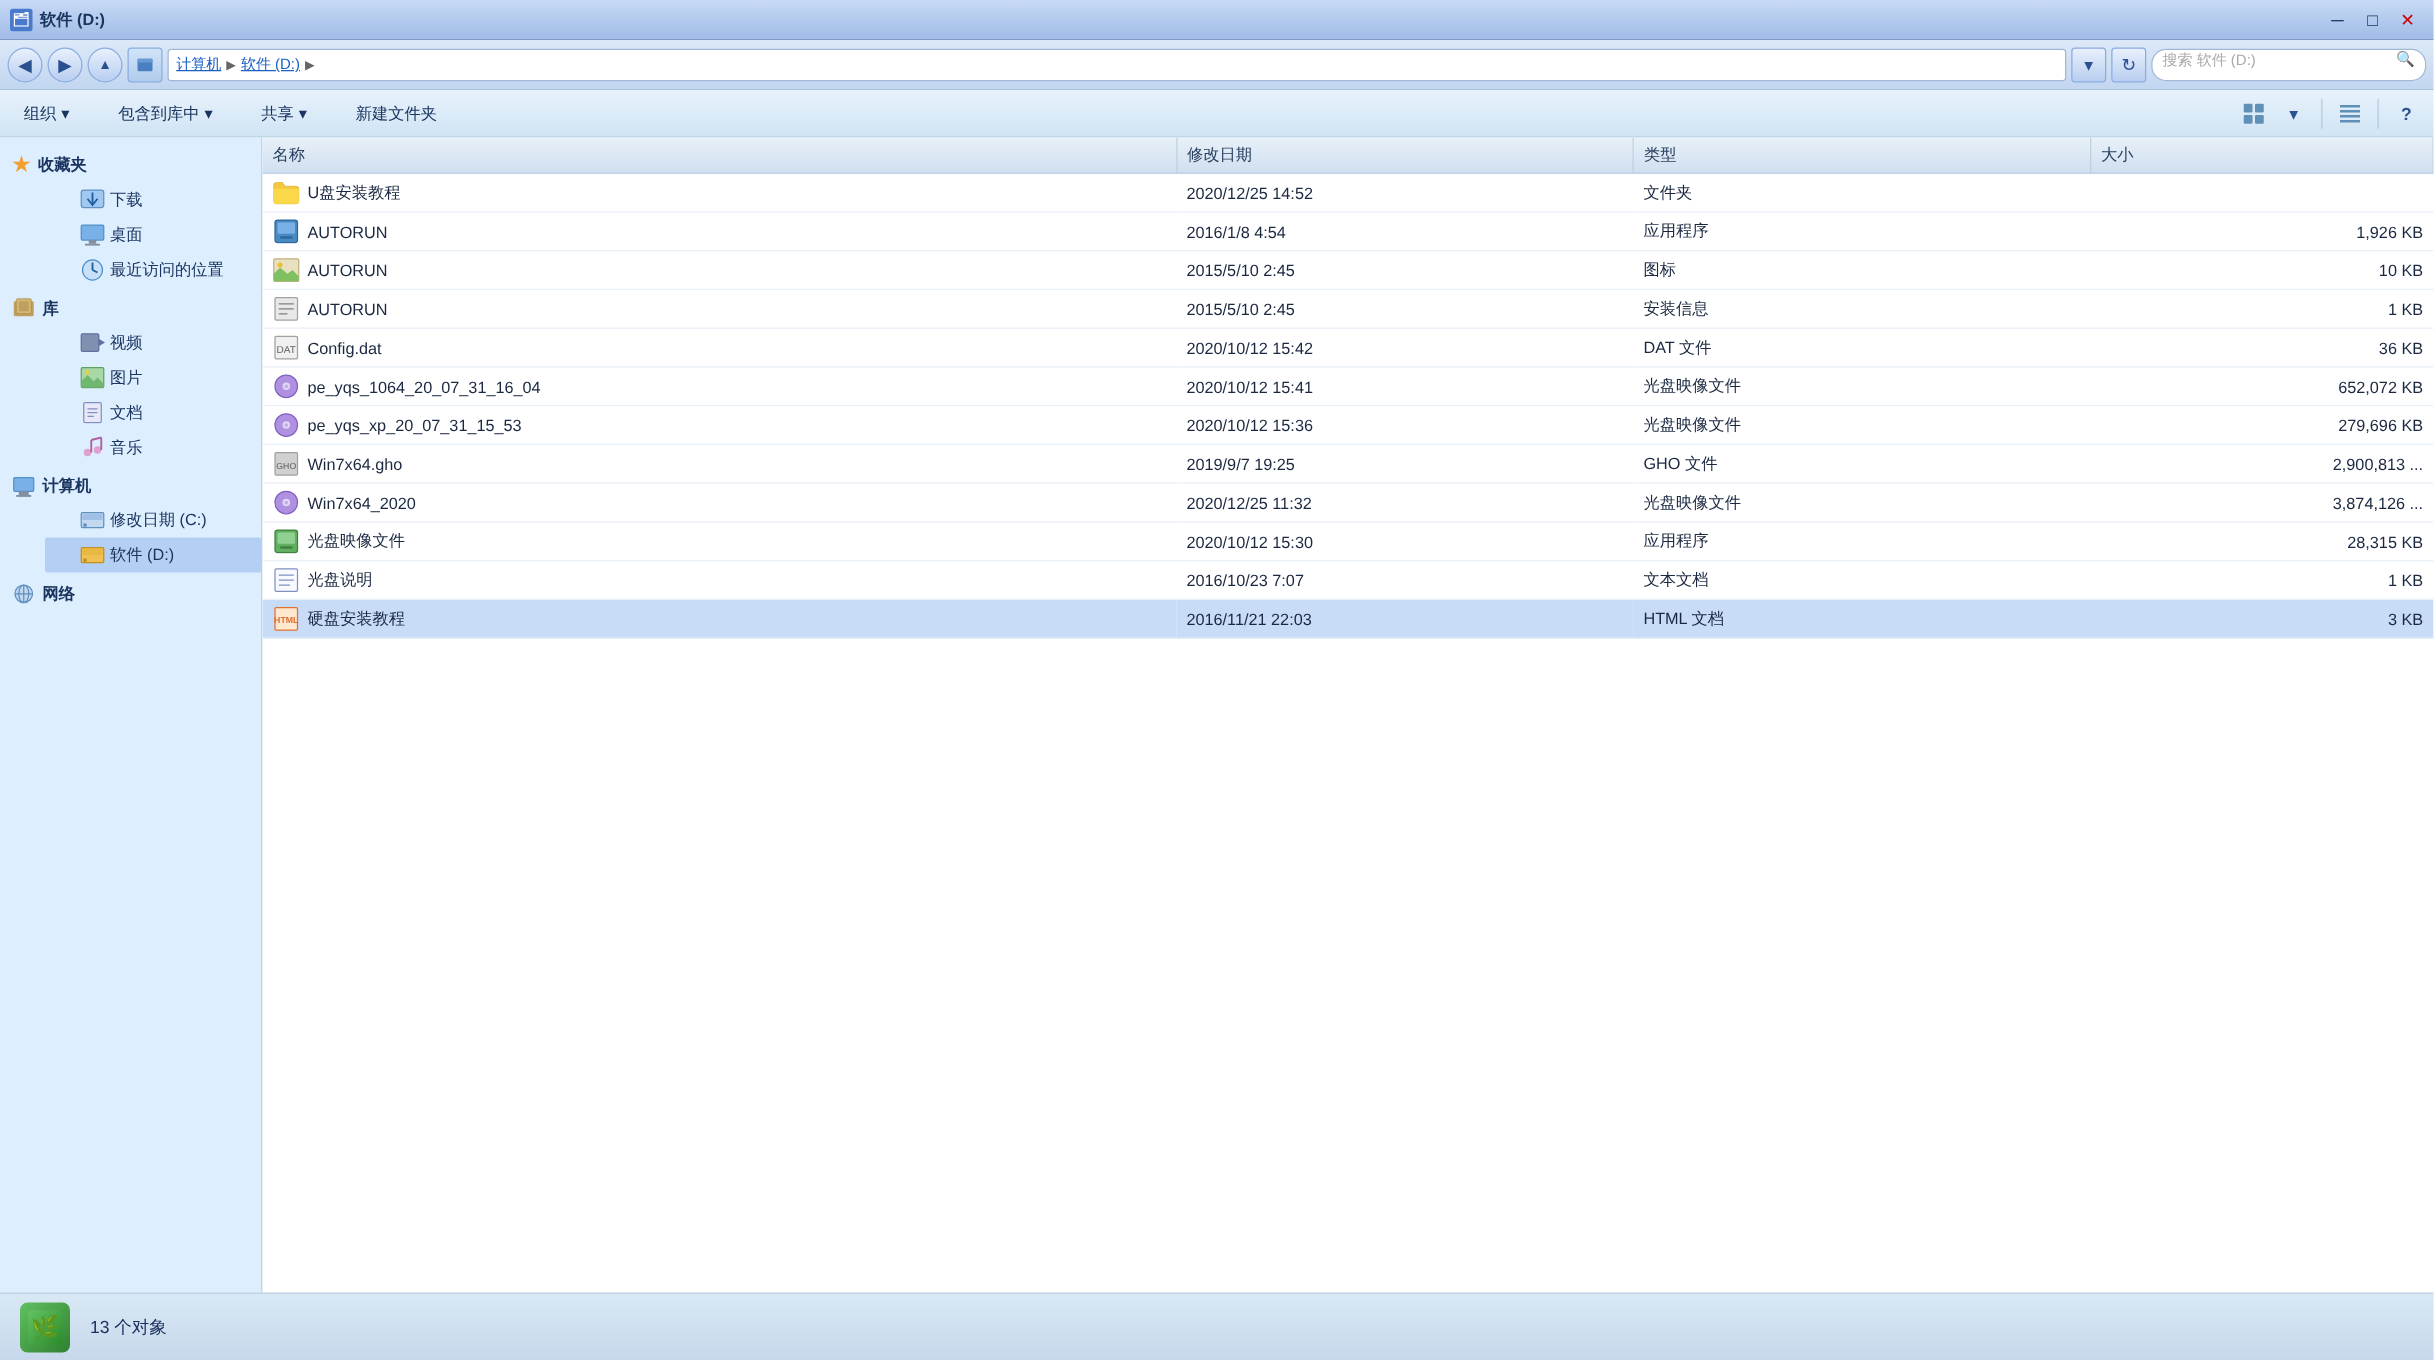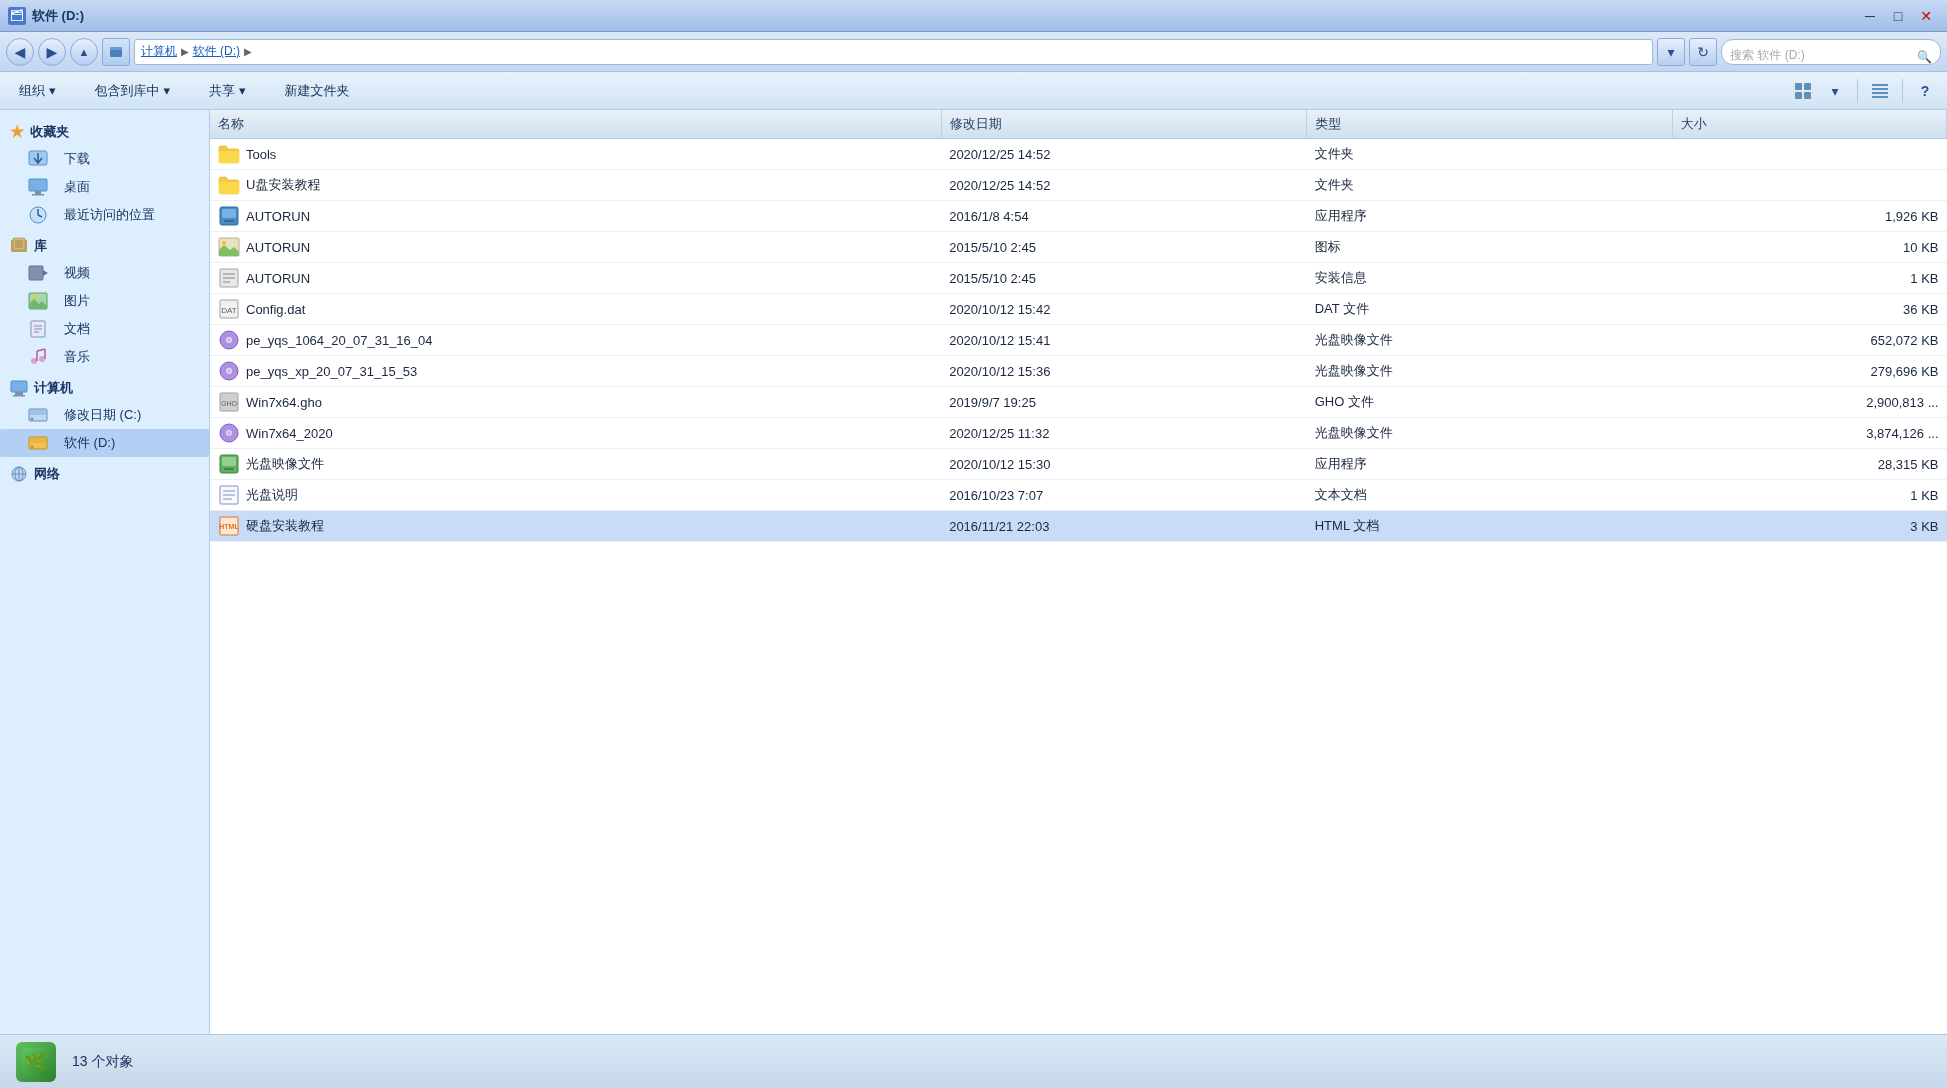--- a/index.html
+++ b/index.html
@@ -111,21 +111,21 @@
       color: #2a5090;
       font-size: 14px;
     }
     .search-bar {
       width: 220px;
       height: 26px;
       background: #fff;
       border: 1px solid #a0b8d8;
       border-radius: 12px;
       display: flex;
-      align-items: flex-end;
+      align-items: flex-start;
       padding: 0 8px;
       gap: 4px;
       font-size: 12px;
       color: #999;
     }
 
     
     .toolbar {
       height: 38px;
       background: linear-gradient(to bottom, #e8f2fc, #d0e4f4);
@@ -202,26 +202,27 @@
       color: #1a3560;
       cursor: pointer;
     }
     .sidebar-section-header .star-icon {
       color: #f0a030;
       font-size: 16px;
     }
     .sidebar-item {
       display: flex;
       align-items: center;
-      gap: 16px;
+      gap: 4px;
       padding: 4px 10px 4px 28px;
       font-size: 13px;
       color: #1a3560;
       cursor: pointer;
       border-radius: 2px;
+      margin-left: 36px;
     }
     .sidebar-item.selected { background: rgba(100,150,220,0.35); }
     .sidebar-item-icon {
       width: 20px;
       height: 20px;
       display: flex;
       align-items: center;
       justify-content: center;
       font-size: 15px;
       flex-shrink: 0;
@@ -532,36 +533,20 @@
     <table class="file-table">
       <thead>
         <tr>
           <th class="col-name">名称</th>
           <th class="col-date">修改日期</th>
           <th class="col-type">类型</th>
           <th class="col-size">大小</th>
         </tr>
       </thead>
       <tbody id="file-list">
-      <tr>
-    <td class="col-name">
-      <div class="file-row-name">
-        <div class="file-icon">
-                  <svg width="22" height="20" viewBox="0 0 22 20">
-                    <path d="M1 4 Q1 2 3 2 L8 2 L10 5 L19 5 Q21 5 21 7 L21 17 Q21 19 19 19 L3 19 Q1 19 1 17 Z" fill="#f5c842" stroke="#d4a820" stroke-width="0.5"></path>
-                    <path d="M1 7 L21 7 L21 17 Q21 19 19 19 L3 19 Q1 19 1 17 Z" fill="#fad84a"></path>
-                  </svg>
-                </div>
-        <span>Tools</span>
-      </div>
-    </td>
-    <td class="col-date">2020/12/25 14:52</td>
-    <td class="col-type">文件夹</td>
-    <td class="col-size"></td>
-  </tr>
           <tr>
     <td class="col-name">
       <div class="file-row-name">
         <div class="file-icon">
                   <svg width="22" height="20" viewBox="0 0 22 20">
                     <path d="M1 4 Q1 2 3 2 L8 2 L10 5 L19 5 Q21 5 21 7 L21 17 Q21 19 19 19 L3 19 Q1 19 1 17 Z" fill="#f5c842" stroke="#d4a820" stroke-width="0.5"></path>
                     <path d="M1 7 L21 7 L21 17 Q21 19 19 19 L3 19 Q1 19 1 17 Z" fill="#fad84a"></path>
                   </svg>
                 </div>
         <span>U盘安装教程</span>

